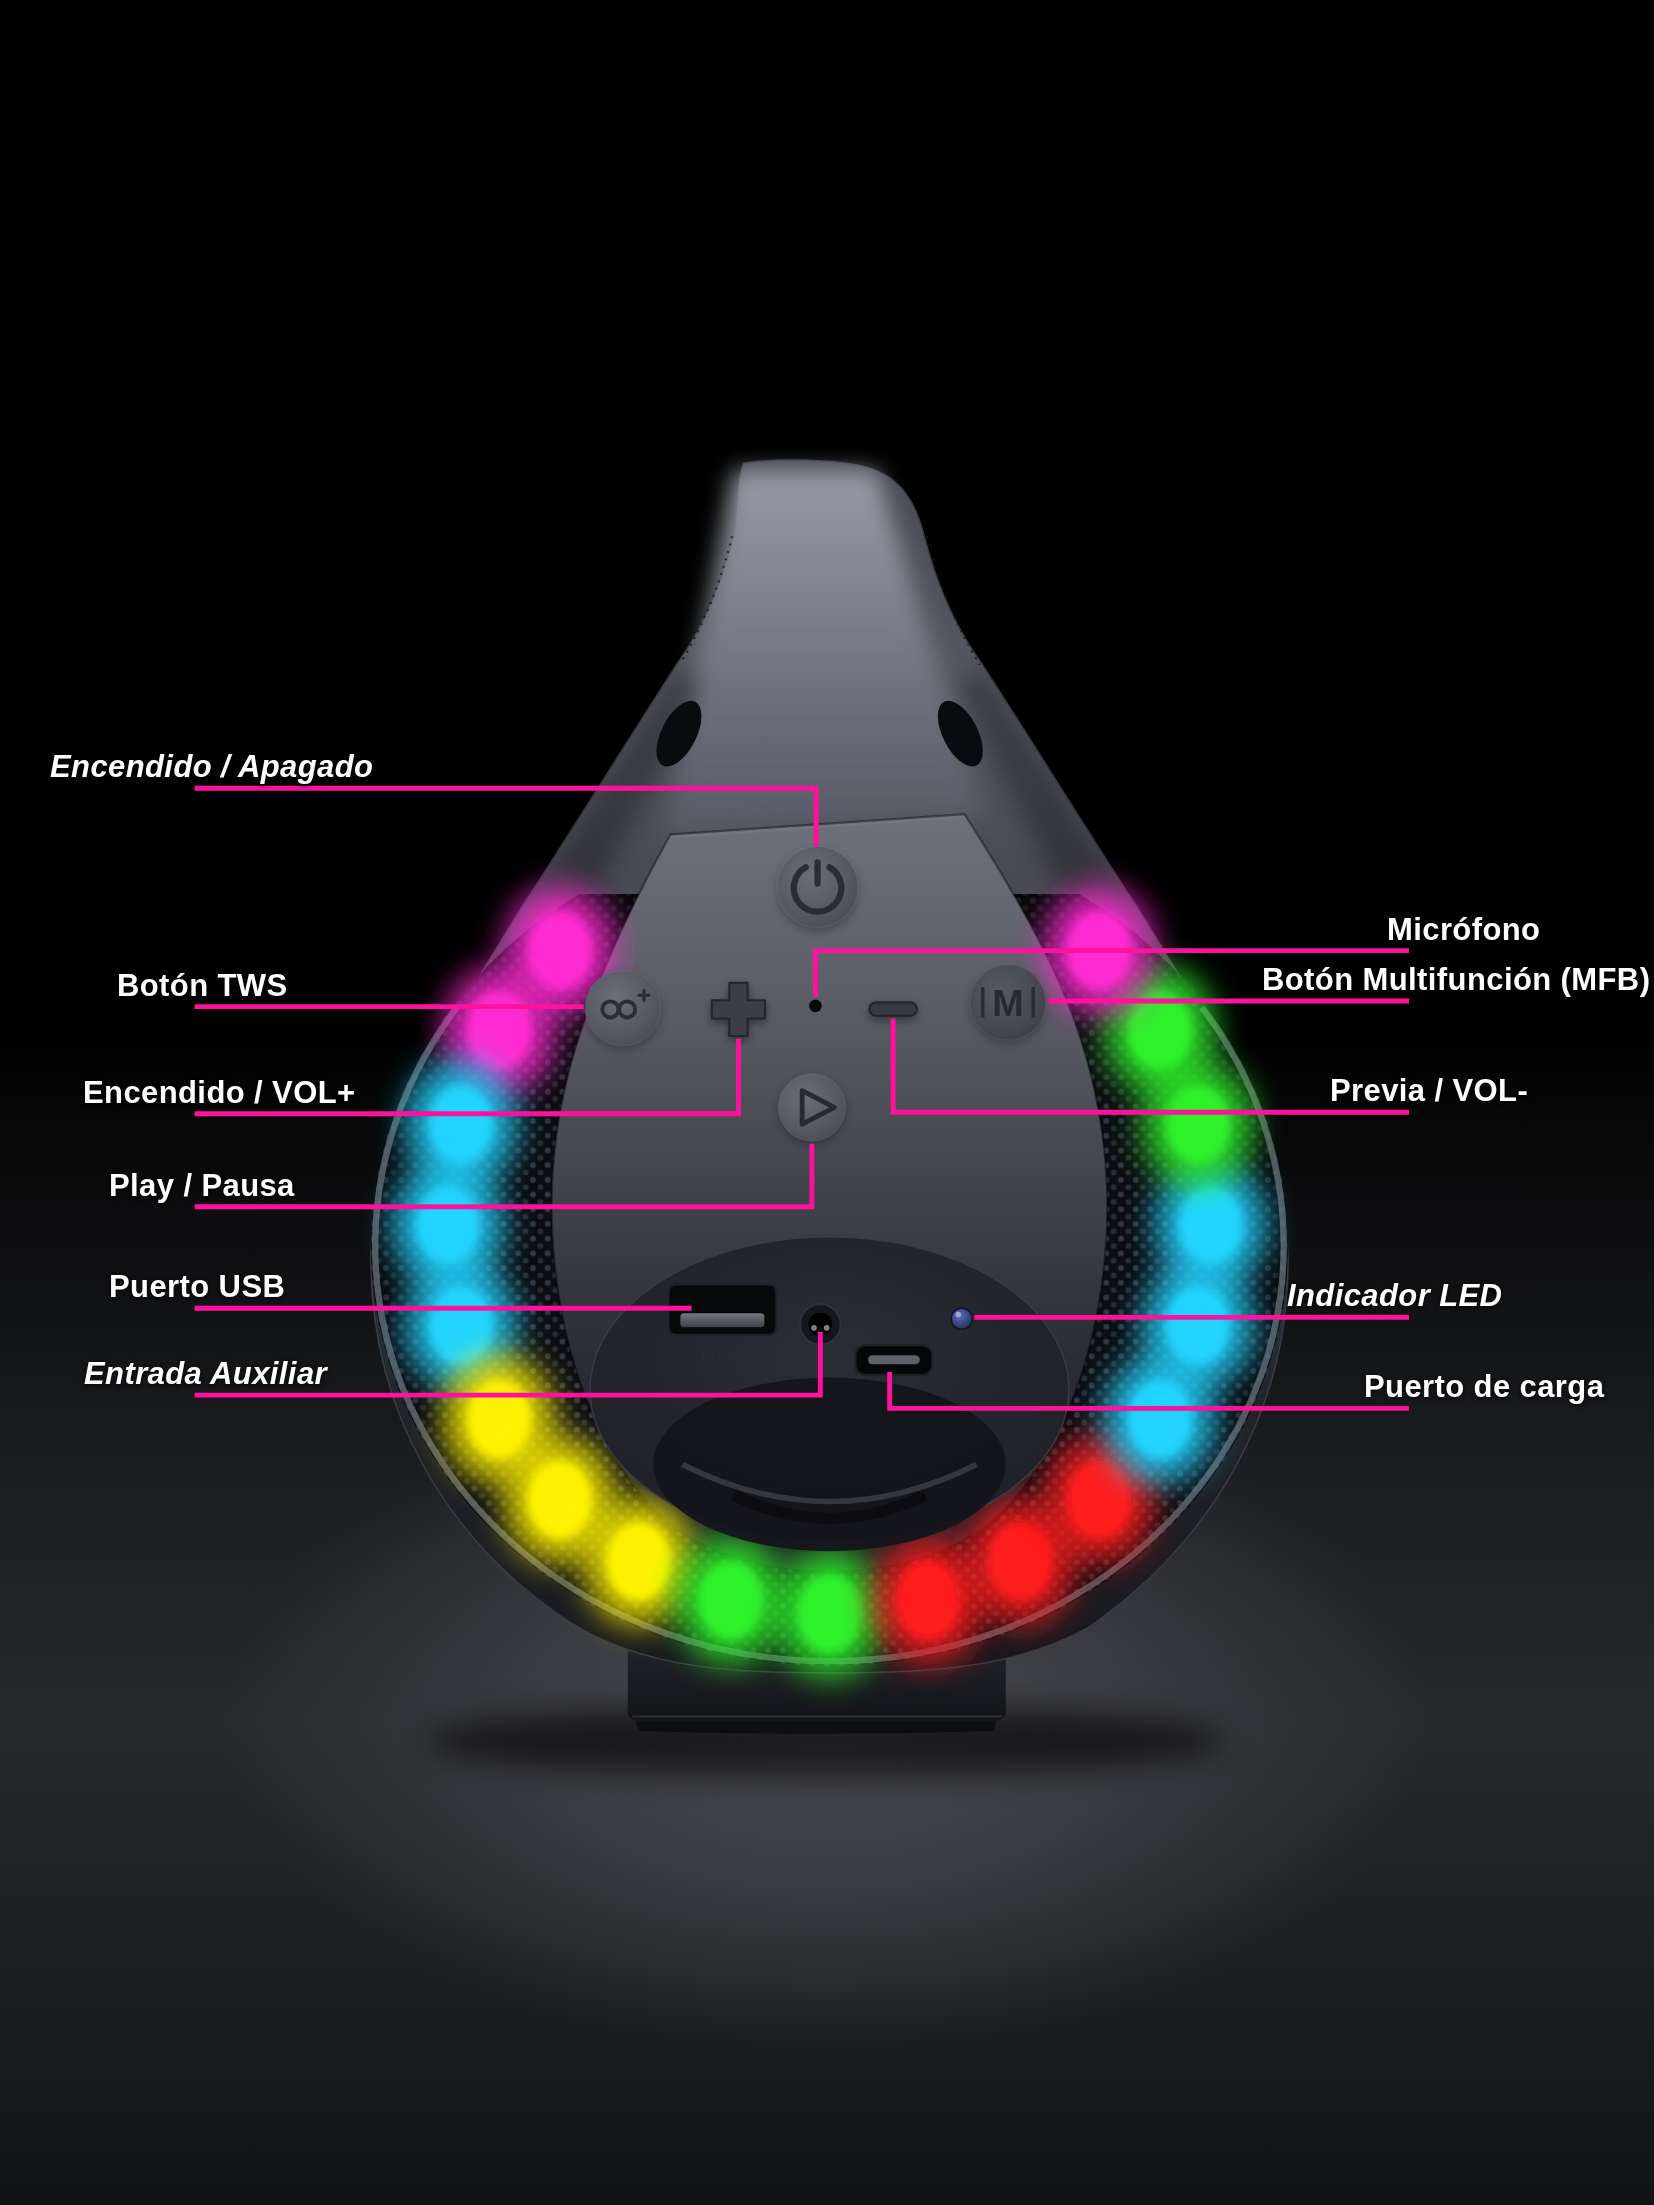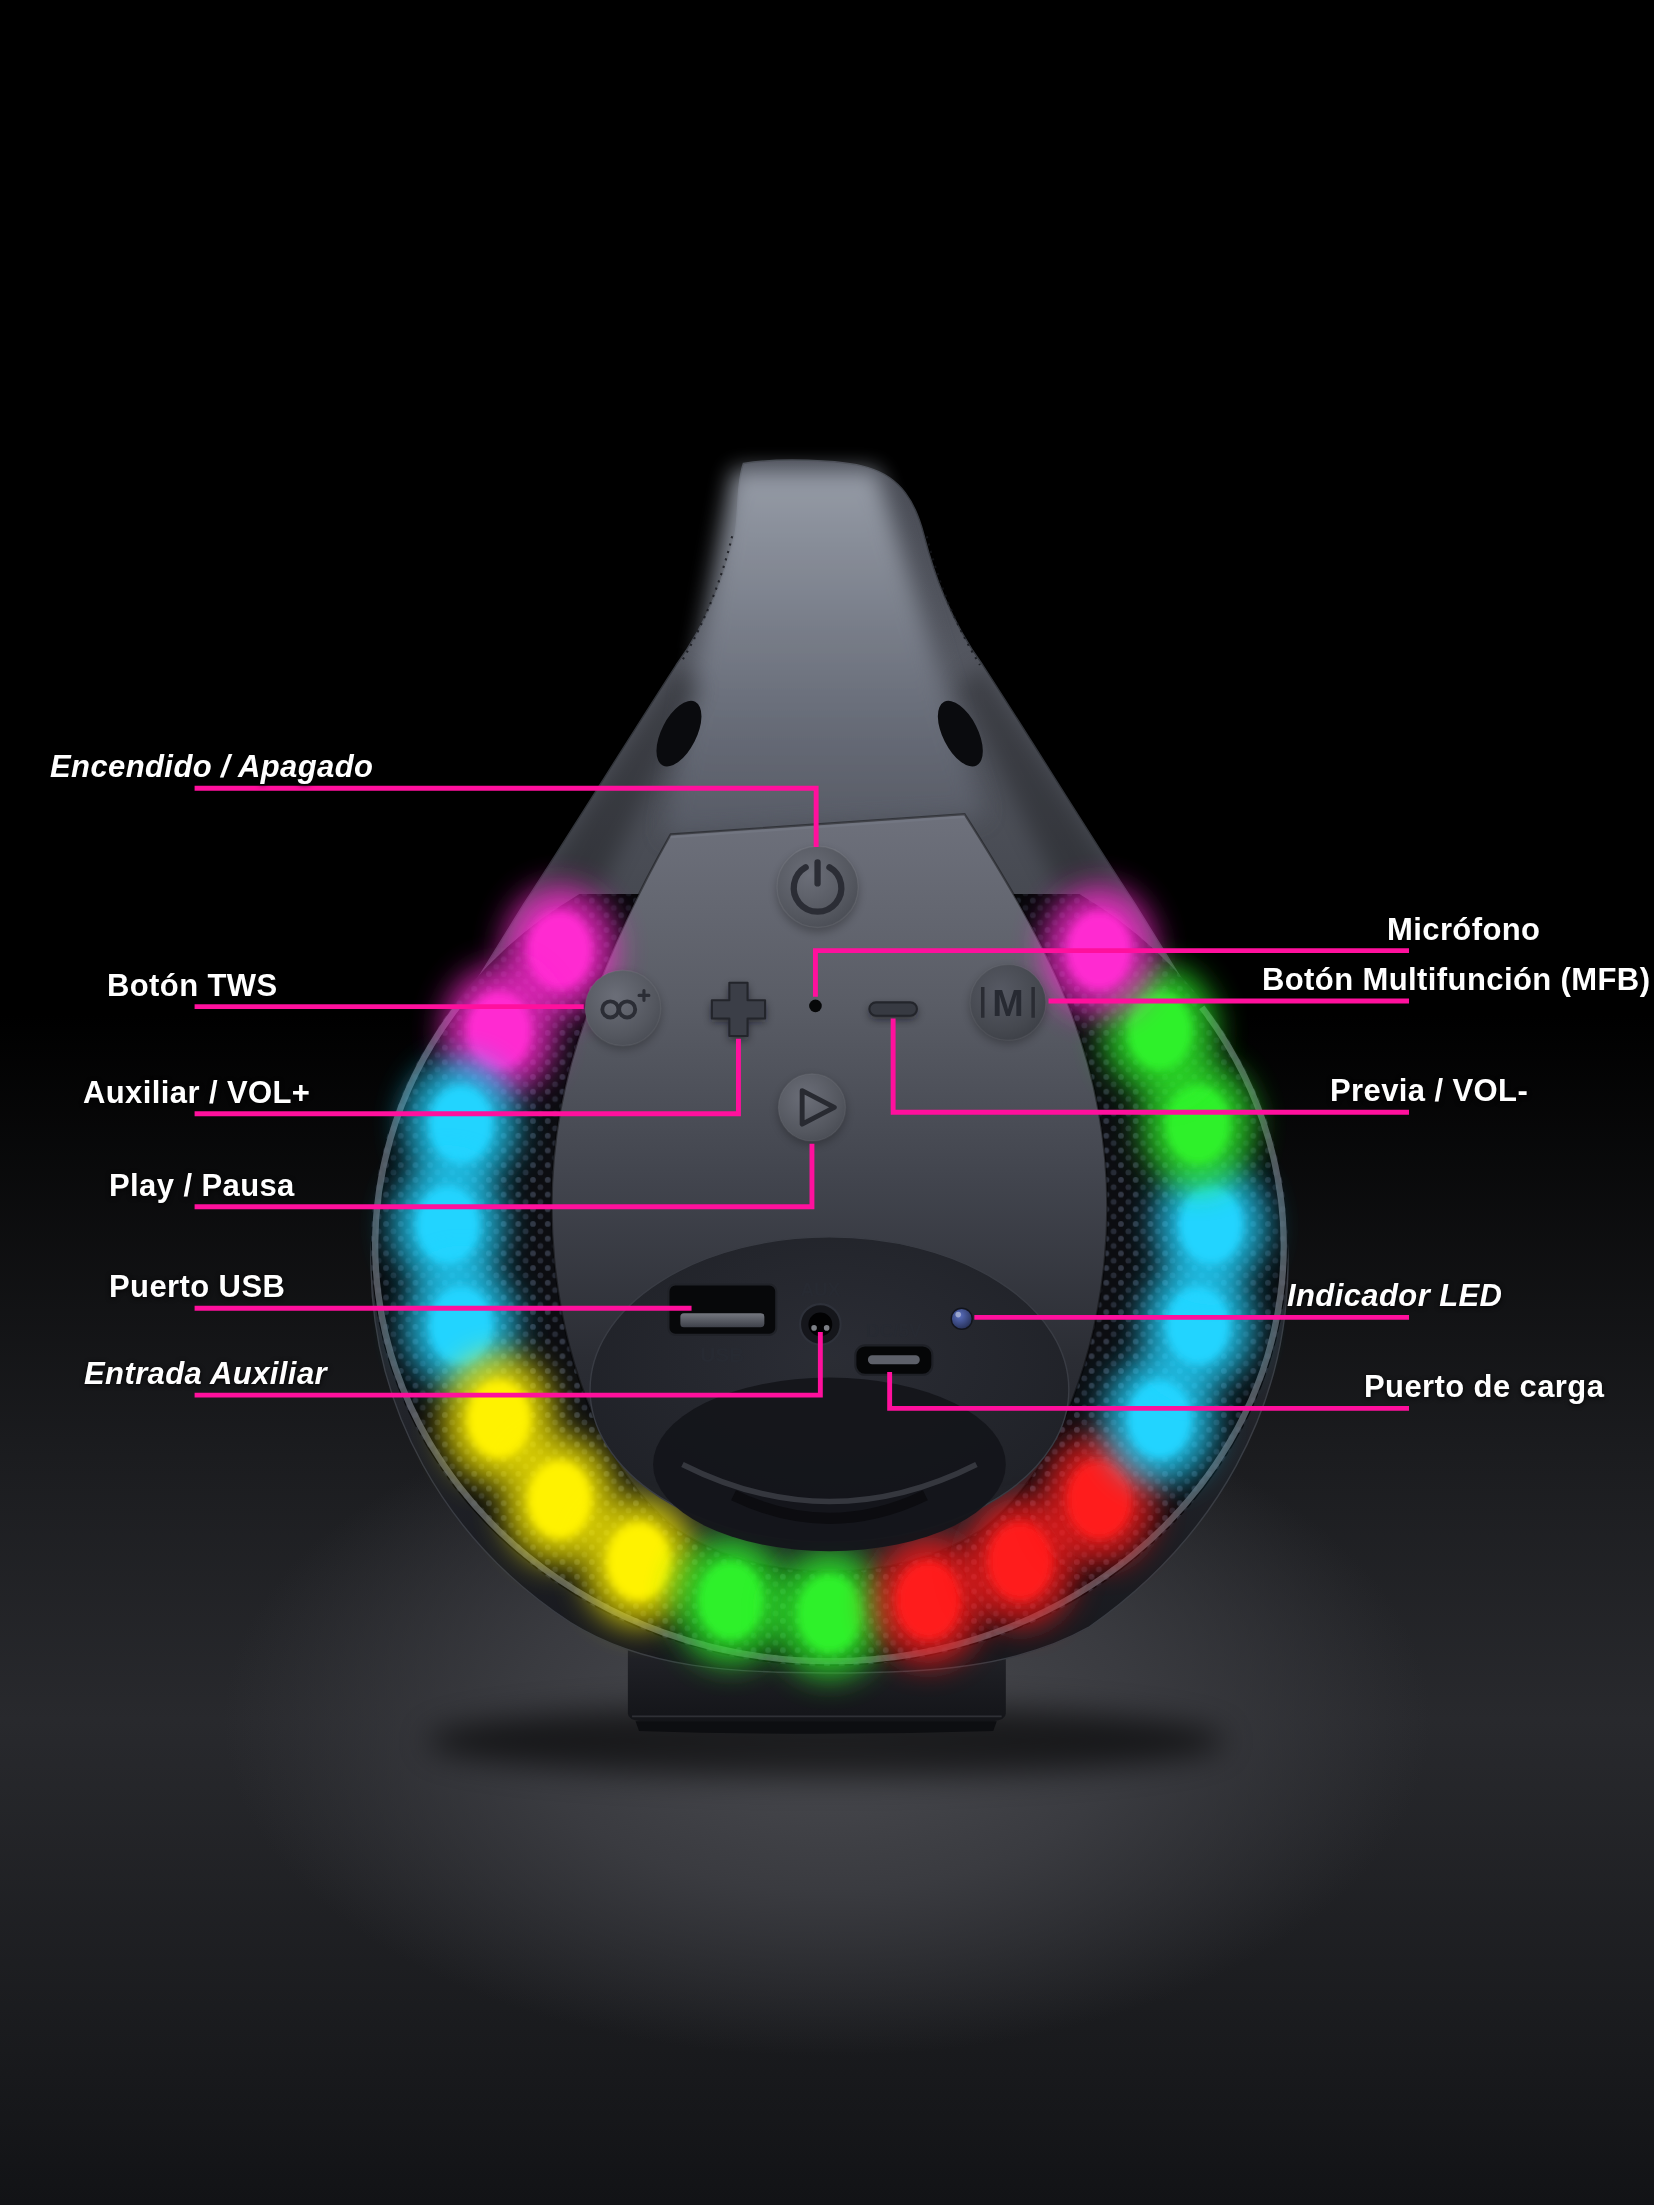--- a/index.html
+++ b/index.html
@@ -258,22 +258,22 @@
     <path class="callout" d="M 278,1993 H 1172 V 1903" stroke="#ff109d"></path>
     <path class="callout" d="M 2013,1358 H 1165 V 1424" stroke="#ff109d"></path>
     <path class="callout" d="M 2013,1430 H 1498" stroke="#ff109d"></path>
     <path class="callout" d="M 2013,1589 H 1276 V 1455" stroke="#ff109d"></path>
     <path class="callout" d="M 2013,1882 H 1392" stroke="#ff109d"></path>
     <path class="callout" d="M 2013,2012 H 1271 V 1960" stroke="#ff109d"></path>
   </g>
 </svg>
 
 <div class="label" style="left: 50px; top: 749px; color: rgb(255, 255, 255); font-style: italic;">Encendido / Apagado</div>
-<div class="label" style="left: 107px; top: 968px; color: rgb(255, 255, 255); text-align: right;">Botón TWS</div>
-<div class="label" style="left: 83px; top: 1075px; color: rgb(255, 255, 255);">Auxiliar / VOL+</div>
+<div class="label" style="left: 117px; top: 968px; color: rgb(255, 255, 255); text-align: right;">Botón TWS</div>
+<div class="label" style="left: 83px; top: 1075px; color: rgb(255, 255, 255);">Encendido / VOL+</div>
 <div class="label" style="left: 109px; top: 1168px; color: rgb(255, 255, 255);">Play / Pausa</div>
 <div class="label" style="left: 109px; top: 1269px; color: rgb(255, 255, 255);">Puerto USB</div>
 <div class="label" style="left: 84px; top: 1356px; color: rgb(255, 255, 255); font-style: italic;">Entrada Auxiliar</div>
 <div class="label" style="left: 1355px; top: 912px; color: rgb(255, 255, 255); margin-left: 32px;">Micrófono</div>
 <div class="label" style="left: 1262px; top: 962px; color: rgb(255, 255, 255);">Botón Multifunción (MFB)</div>
 <div class="label" style="left: 1330px; top: 1073px; color: rgb(255, 255, 255);">Previa / VOL-</div>
 <div class="label" style="left: 1287px; top: 1278px; color: rgb(255, 255, 255); font-style: italic;">Indicador LED</div>
 <div class="label" style="left: 1316px; top: 1369px; color: rgb(255, 255, 255); margin-left: 48px;">Puerto de carga</div>
 
 </div>

